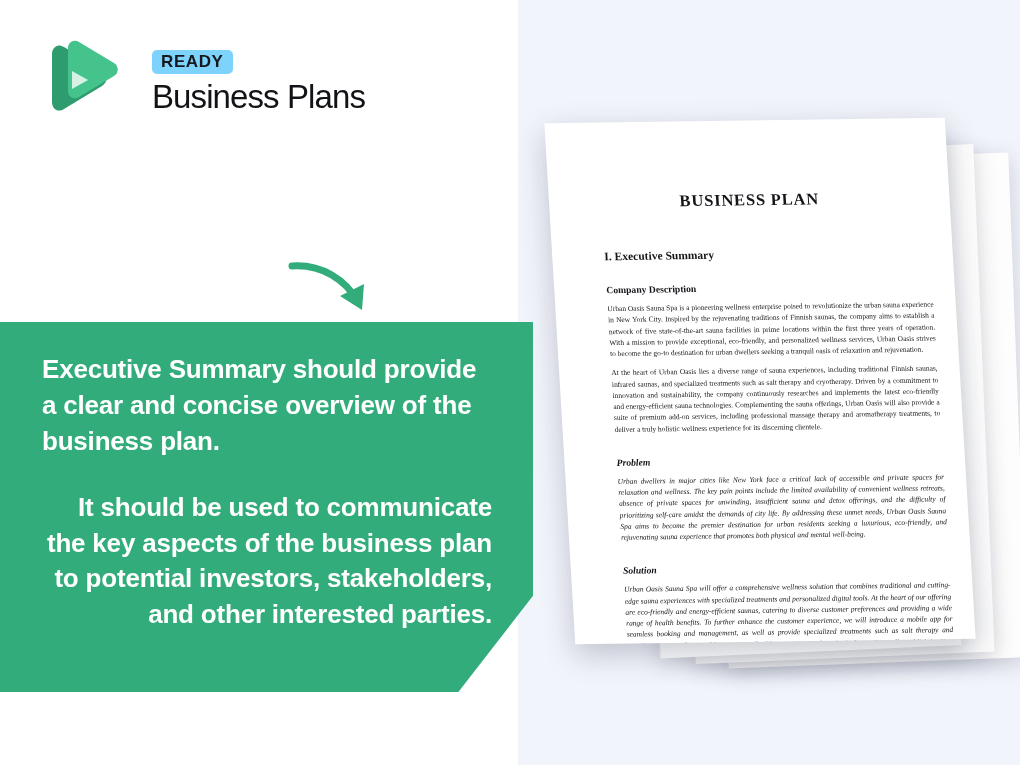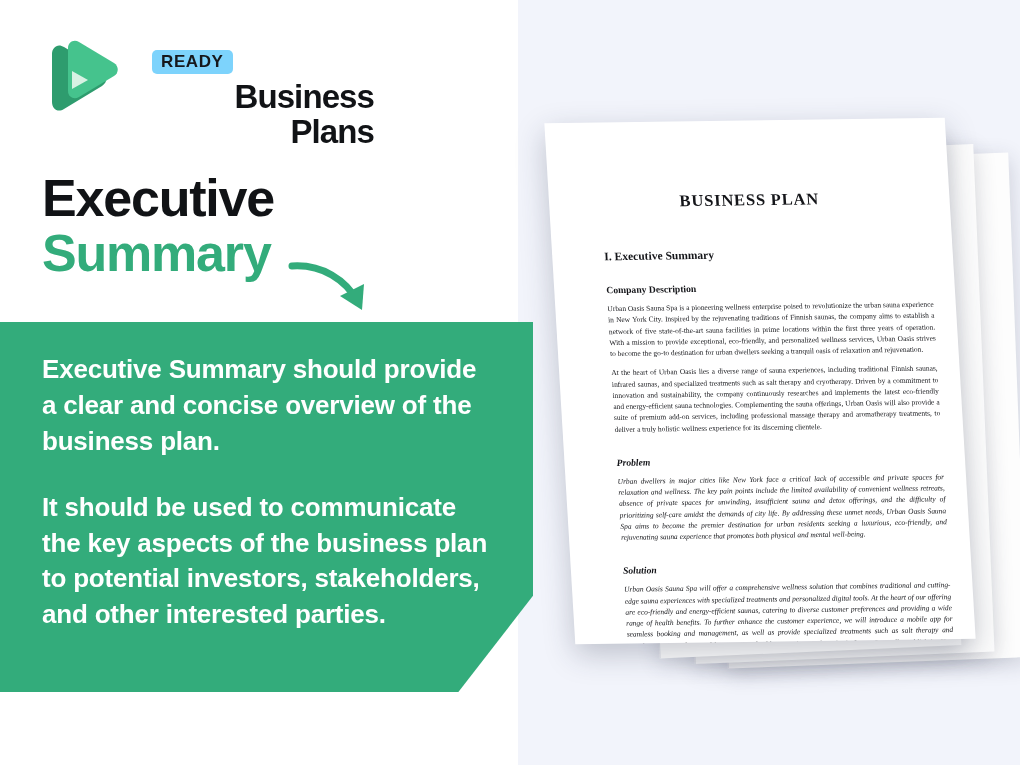--- a/index.html
+++ b/index.html
@@ -79,25 +79,24 @@
     border-radius: 5px;
     line-height: 1;
     margin-left: 38px;
     margin-top: 14px;
   }
   .brand-name {
     display: block;
     margin-left: 38px;
     margin-top: 6px;
     font-size: 33px;
-    font-weight: bold;
+    font-weight: normal;
     letter-spacing: -0.9px;
     color: #111316;
     line-height: 1.05;
-    text-align: right;
   }
 
   
   .headline {
     position: absolute;
     left: 42px;
     top: 172px;
     width: 420px;
   }
   .headline .line1 {
@@ -134,21 +133,21 @@
     width: 450px;
     color: #ffffff;
   }
   .panel-copy p {
     margin: 0 0 30px 0;
     font-size: 26px;
     font-weight: bold;
     line-height: 1.38;
     letter-spacing: -0.2px;
   }
-  .panel-copy p:last-child { margin-bottom: 8px; }
+  .panel-copy p:last-child { margin-bottom: 8px; text-align: right; }
 
   
   .paper {
     position: absolute;
     background: #ffffff;
     box-shadow: 0 6px 22px rgba(40,45,70,0.20);
     overflow: hidden;
   }
   .paper-back3 {
     left: 718px; top: 158px;
@@ -289,24 +288,20 @@
         <path d="M26 10 C26 4 32 1 37 4 L72 25 C77 28 77 35 72 38 L37 59 C32 62 26 59 26 53 Z" fill="#45c38d"></path>
         <path d="M30 33 L46 42 L30 51 Z" fill="#d7f2e4"></path>
       </svg>
     </div>
     <div class="logo-text-block">
       <span class="ready-badge">READY</span>
       <span class="brand-name">Business Plans</span>
     </div>
   </div>
 
-  <div class="headline">
-    <span class="line1">Executive</span>
-    <span class="line2">Summary</span>
-  </div>
 
   <div class="arrow-deco">
     <svg viewBox="0 0 96 66" width="96" height="66" aria-hidden="true">
       <path d="M4 8 C34 6 58 22 70 44" stroke="#33ac7b" stroke-width="7" fill="none" stroke-linecap="round"></path>
       <path d="M52 38 L74 52 L76 26 Z" fill="#33ac7b"></path>
     </svg>
   </div>
 
 </div>
 

